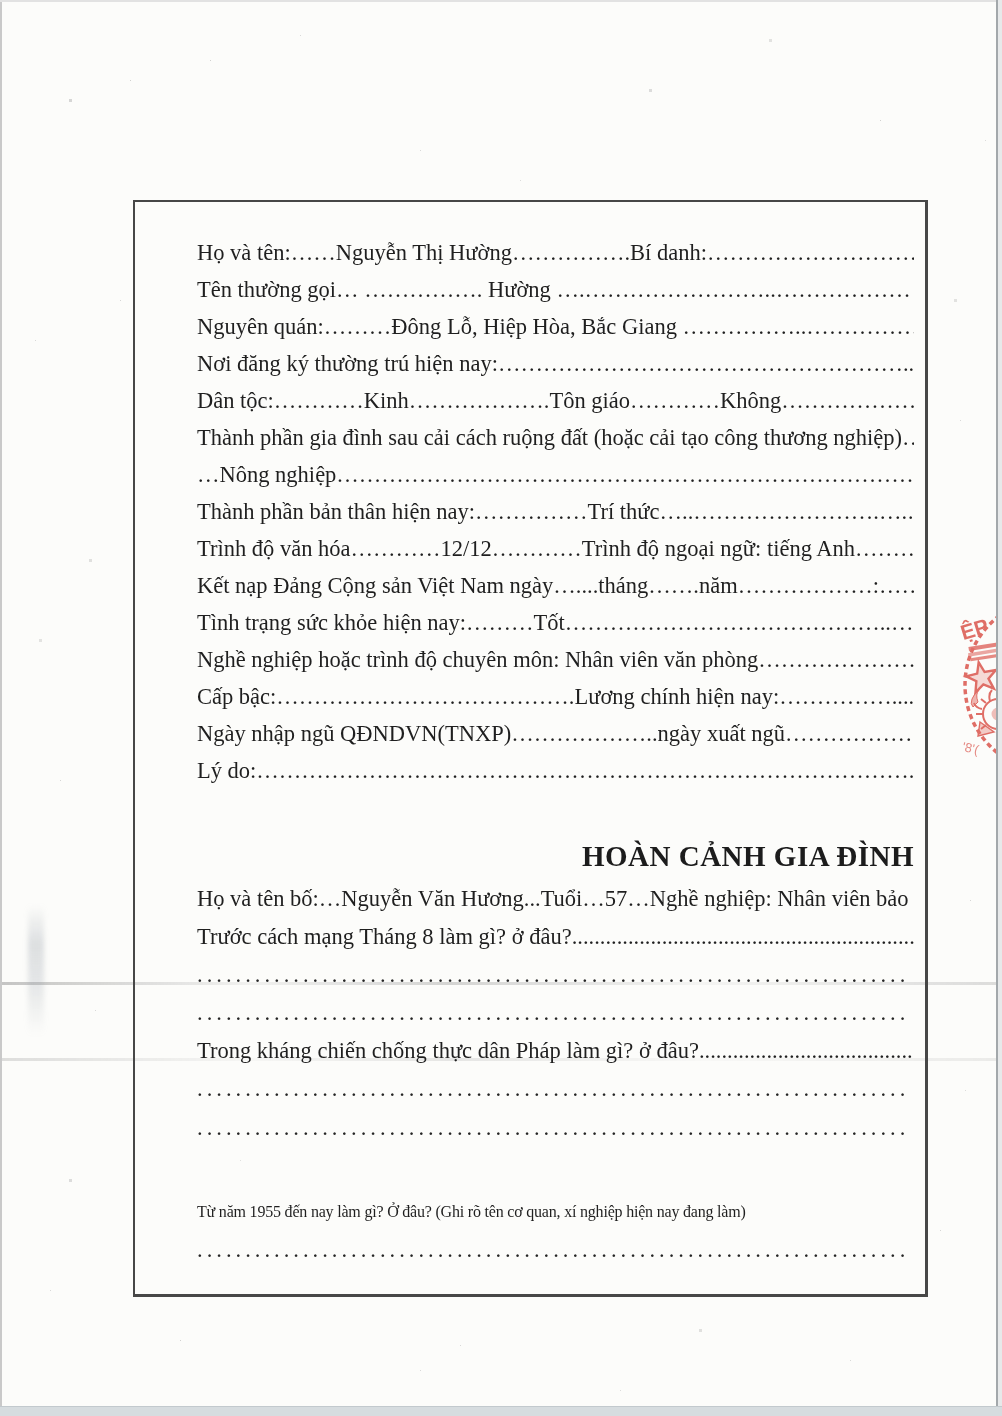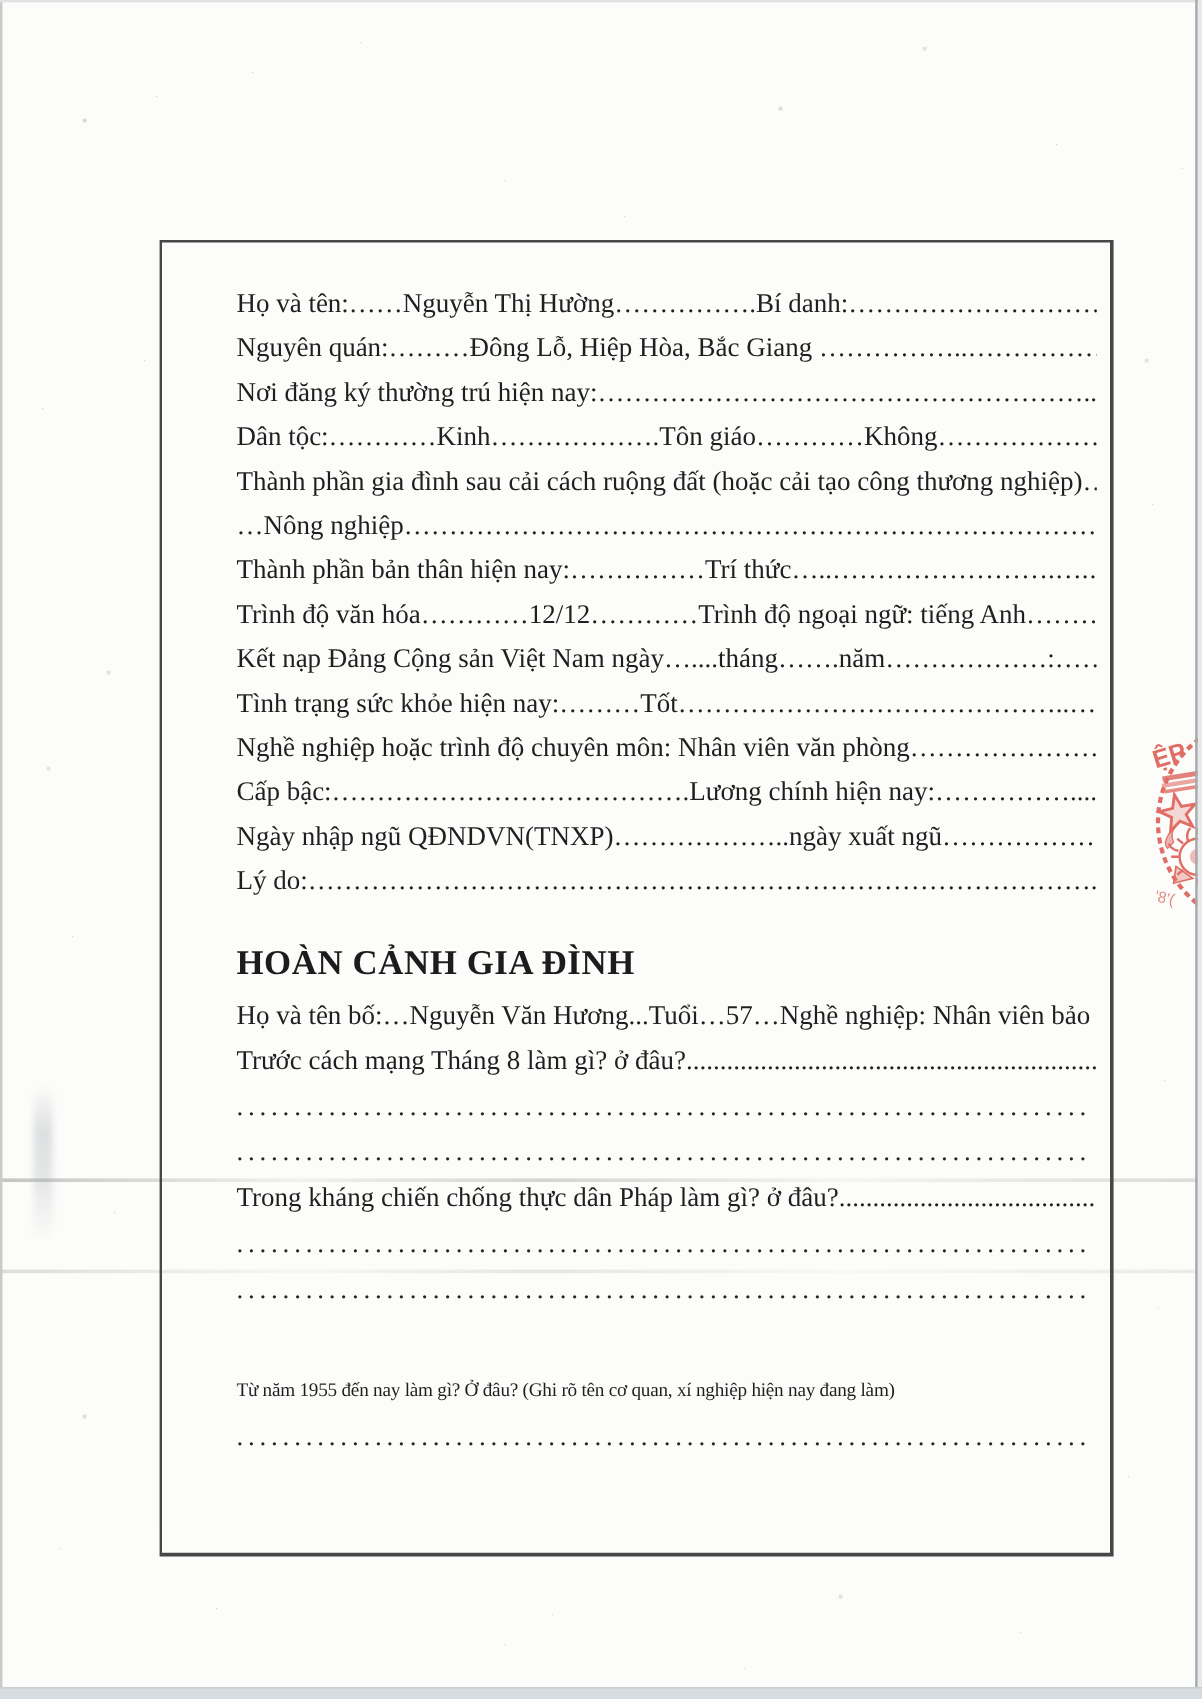--- a/index.html
+++ b/index.html
@@ -51,40 +51,41 @@
     padding:32px 11px 0 62px;overflow:hidden;
   }
   .line{
     font-size:22.5px;line-height:37px;color:#1f1f1f;
     white-space:nowrap;overflow:hidden;
   }
   #family-block .line{line-height:38.1px;}
   .dots-line{letter-spacing:4px;color:#242424;}
   .tight{font-size:16px;letter-spacing:-0.2px;margin-top:46px;}
   #section-title{
-    margin-top:27px;height:48px;line-height:48px;text-align:left;
+    margin-top:43px;height:48px;line-height:48px;text-align:right;
     font-size:29px;font-weight:bold;letter-spacing:.5px;color:#1c1c1c;
     white-space:nowrap;overflow:hidden;
   }
   
   #stamp{position:absolute;left:952px;top:590px;width:50px;height:190px;}
 </style>
 </head>
 <body>
 
 <div id="page">
 
   <div class="speckles"></div>
   <div class="crease" id="crease-1"></div>
   <div class="crease" id="crease-2"></div>
   <div class="smudge"></div>
 
   <div id="formbox">
     <div id="personal-block">
       <div class="line">Họ và tên:……Nguyễn Thị Hường…………….Bí danh:…………………………</div>
+      <div class="line">Tên thường gọi… ……………. Hường ….……………………..………………</div>
       <div class="line">Nguyên quán:………Đông Lỗ, Hiệp Hòa, Bắc Giang ……………..………………..</div>
       <div class="line">Nơi đăng ký thường trú hiện nay:………………………………………………...</div>
       <div class="line">Dân tộc:…………Kinh……………….Tôn giáo…………Không………………....</div>
       <div class="line">Thành phần gia đình sau cải cách ruộng đất (hoặc cải tạo công thương nghiệp)….</div>
       <div class="line">…Nông nghiệp………………………………………………………………………</div>
       <div class="line">Thành phần bản thân hiện nay:……………Trí thức…..…………………….….…...</div>
       <div class="line">Trình độ văn hóa…………12/12…………Trình độ ngoại ngữ: tiếng Anh………..</div>
       <div class="line">Kết nạp Đảng Cộng sản Việt Nam ngày…....tháng…….năm………………:…………</div>
       <div class="line">Tình trạng sức khỏe hiện nay:………Tốt……………………………………..……</div>
       <div class="line">Nghề nghiệp hoặc trình độ chuyên môn: Nhân viên văn phòng……………………</div>

